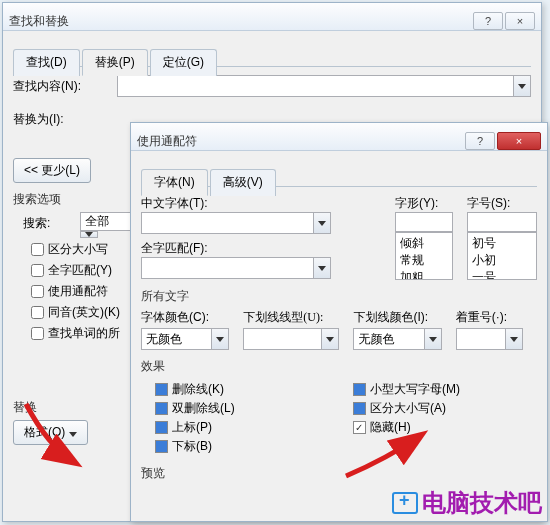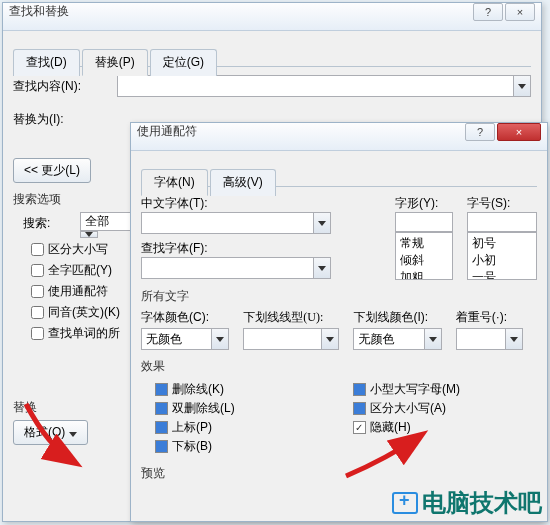--- a/index.html
+++ b/index.html
@@ -17,21 +17,21 @@
     position: absolute;
     background: #f0f0f0;
     border: 1px solid #9db3c8;
     box-shadow: 2px 2px 6px rgba(0,0,0,0.2);
   }
   .titlebar {
     background: linear-gradient(#fdfdfe, #e6eef7);
     border-bottom: 1px solid #c0cedd;
     height: 28px;
     display: flex;
-    align-items: flex-start;
+    align-items: flex-end;
     padding: 0 6px;
     position: relative;
   }
   .titlebar .title {
     flex: 1;
     color: #333;
   }
   .winbtns {
     display: flex;
     gap: 0;
@@ -133,21 +133,21 @@
   }
   .listbox {
     border:1px solid #abadb3; background:#fff; padding:2px 4px; font-size:12px;
   }
   .arrow {
     position:absolute;
     pointer-events:none;
   }
   .arrow svg { display:block; }
   .watermark {
-    position:absolute; right:8px; bottom:6px; font-size:24px; font-weight:bold; color:#0f766e; display:flex; align-items:center;
+    position:absolute; right:8px; bottom:6px; font-size:24px; font-weight:bold; color:#a21caf; display:flex; align-items:center;
   }
   .watermark .logo {
     width:26px;height:22px;border:2px solid #2a8de0;border-radius:3px;margin-right:4px;position:relative;
   }
   .watermark .logo::after{content:"+";color:#2a8de0;position:absolute;left:5px;top:-4px;font-size:18px;}
 </style>
 </head>
 <body>
 
 <div class="dialog" style="left:2px; top:2px; width:540px; height:520px;">
@@ -251,34 +251,34 @@
 
     <div style="display:flex;">
       <div style="flex:1;">
         <div class="lbl">中文字体(T):</div>
         <div class="combo-box" style="width:190px;">
           <div class="cb-input"></div>
             <div class="cb-btn">
               <div class="tri-down"></div>
             </div>
         </div>
-        <div class="lbl" style="margin-top:6px;">查找字体(F):</div>
+        <div class="lbl" style="margin-top:6px;">全字匹配(F):</div>
         <div class="combo-box" style="width:190px;">
           <div class="cb-input"></div>
             <div class="cb-btn">
               <div class="tri-down"></div>
             </div>
         </div>
       </div>
       <div style="width:58px; margin-left:12px;">
         <div class="lbl">字形(Y):</div>
         <input class="text" style="width: 100%;">
         <div class="listbox" style="height:48px; overflow:hidden;">
+          <div>倾斜</div>
           <div>常规</div>
-          <div>倾斜</div>
           <div>加粗</div>
         </div>
       </div>
       <div style="width:70px; margin-left:14px;">
         <div class="lbl">字号(S):</div>
         <input class="text" style="width: 100%;">
         <div class="listbox" style="height:48px; overflow:hidden;">
           <div>初号</div>
           <div>小初</div>
           <div>一号</div>

